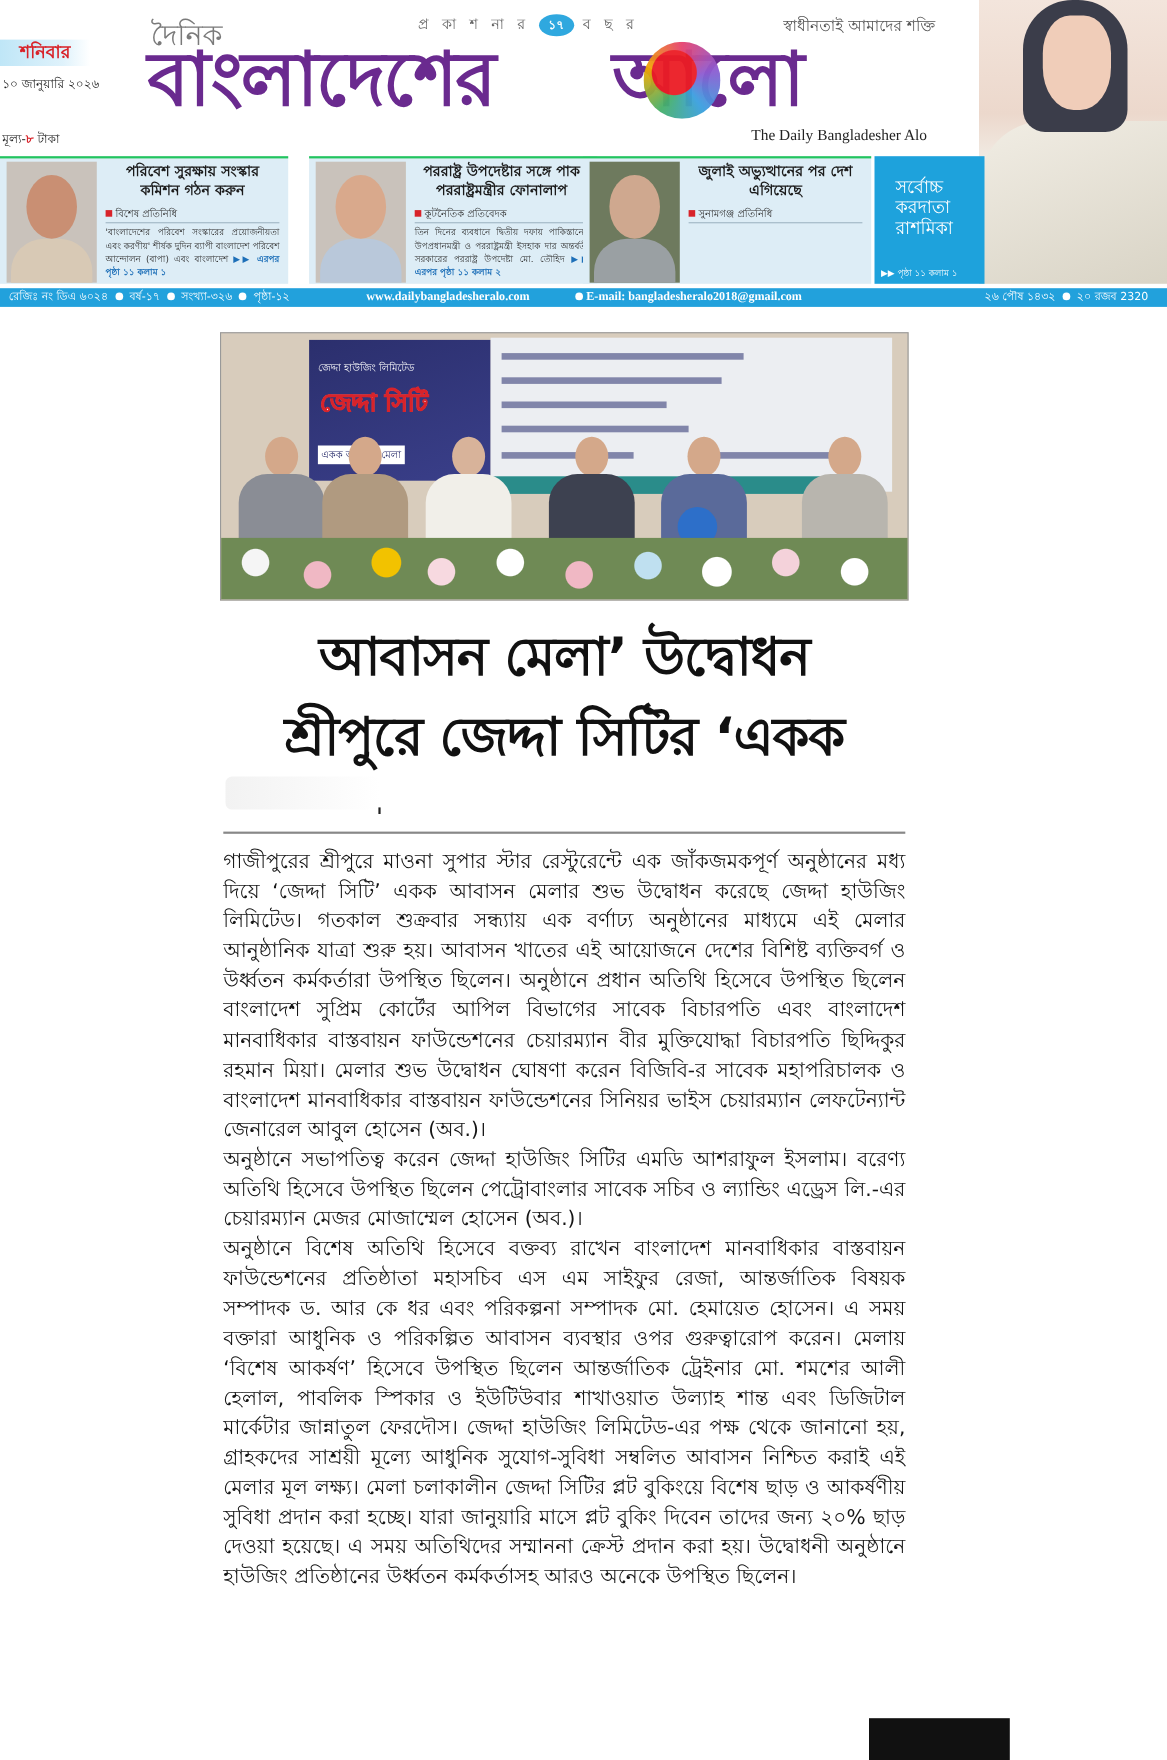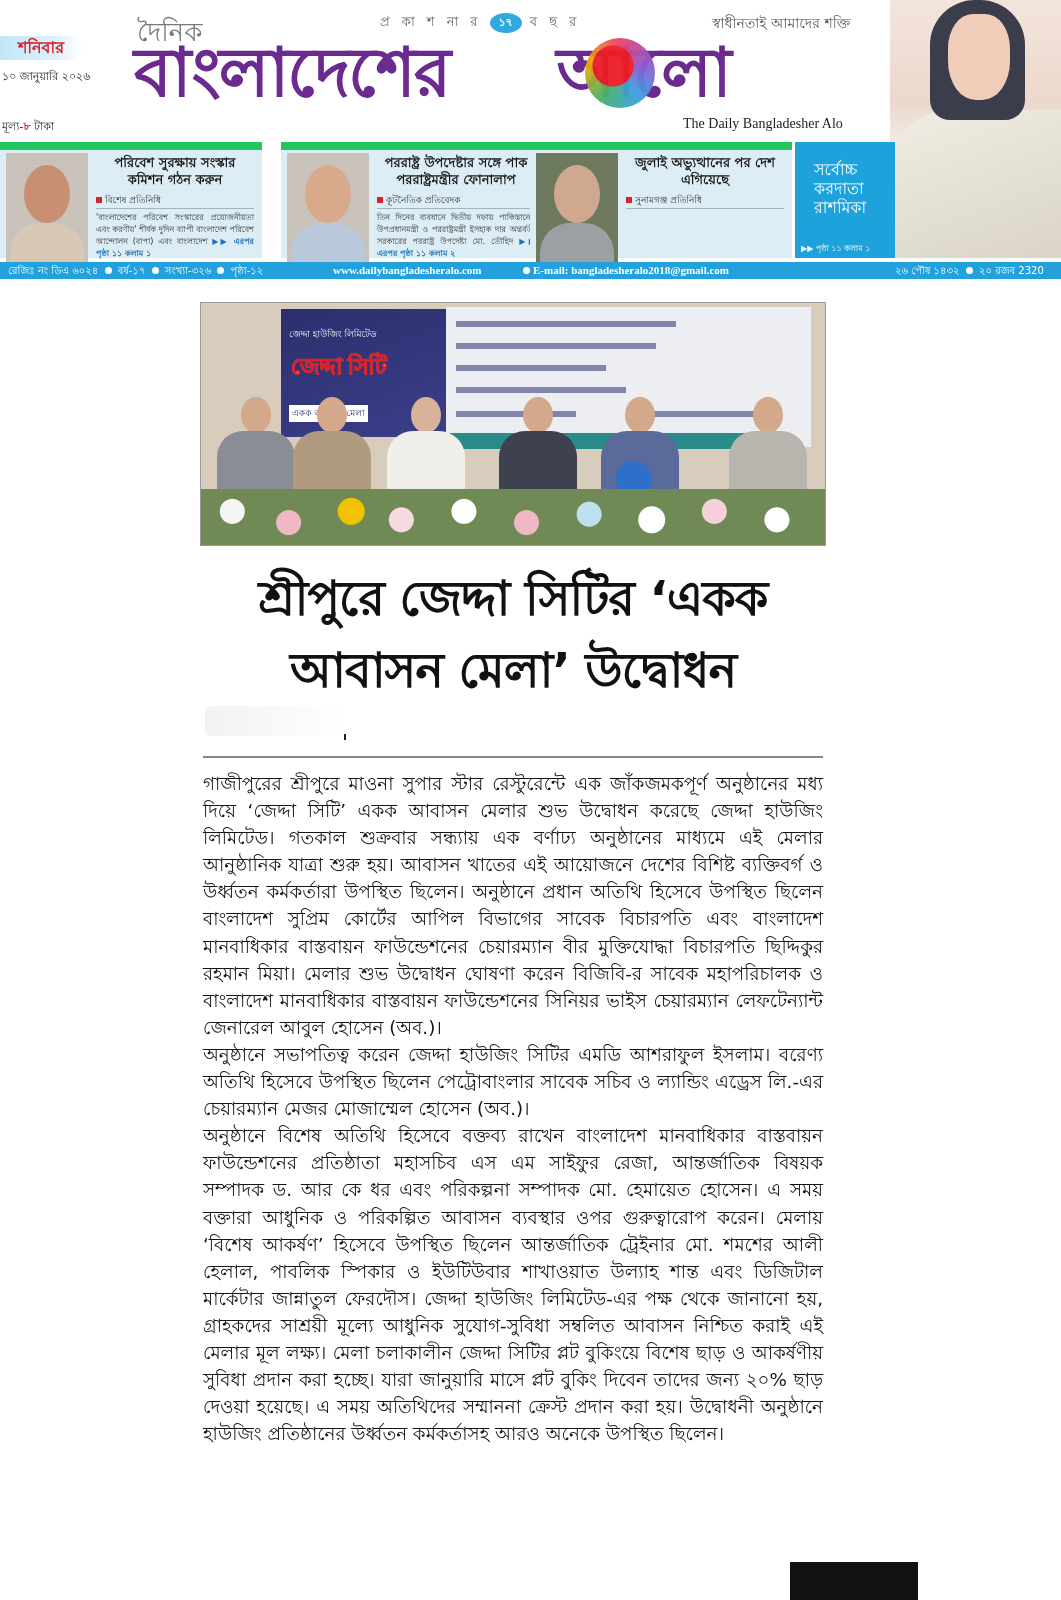--- a/index.html
+++ b/index.html
@@ -27,21 +27,21 @@
     opacity: .95; }
   .logo-en { position: absolute; left: 683px; top: 116px; font-size: 14px; color: #222; font-family: "Liberation Serif", serif; }
   .cover-photo { position: absolute; left: 890px; top: 0; width: 171px; height: 258px;
     background: linear-gradient(180deg, #f3e5dc 0%, #ecd8cc 40%, #f2efe9 60%, #e6e2d8 100%); overflow: hidden; }
   .cover-photo .hair { position: absolute; left: 40px; top: 0; width: 95px; height: 120px; border-radius: 45px 45px 20px 20px; background: #3b3d4a; }
   .cover-photo .face { position: absolute; left: 58px; top: 14px; width: 62px; height: 86px; border-radius: 40% 40% 45% 45%; background: #f0cdb9; }
   .cover-photo .saree { position: absolute; left: 0; top: 110px; width: 171px; height: 148px; background: linear-gradient(160deg, #f1ede4, #d9d4c6); border-radius: 60px 0 0 0; }
 
   
   .teasers { position: absolute; left: 0; top: 140px; width: 1061px; height: 120px; }
-  .teaser { position: absolute; top: 2px; height: 116px; background: #ddedf6; border-top: 8px solid #22c55e; }
+  .teaser { position: absolute; top: 2px; height: 116px; background: #ddedf6; border-top: 2px solid #22c55e; }
   .teaser .t-photo { position: absolute; left: 6px; top: 3px; width: 82px; height: 110px; background: #c9c2bb; overflow: hidden; }
   .teaser .t-photo .ph-head { position: absolute; left: 18px; top: 12px; width: 46px; height: 58px; border-radius: 50%; background: #d9a98c; }
   .teaser .t-photo .ph-body { position: absolute; left: 4px; top: 70px; width: 74px; height: 50px; border-radius: 30px 30px 0 0; background: #8fa7c4; }
   .teaser .t-head { position: absolute; left: 96px; top: 4px; width: 158px; font-size: 13px; font-weight: bold; color: #1b1b1b; text-align: center; line-height: 17px; }
   .teaser .t-byline { position: absolute; left: 96px; top: 43px; font-size: 9px; color: #333; }
   .teaser .t-byline .sq { display: inline-block; width: 6px; height: 6px; background: #d8232a; margin-right: 3px; }
   .teaser .t-rule { position: absolute; left: 96px; top: 58px; width: 158px; border-top: 1px solid #9fb5c3; }
   .teaser .t-body { position: absolute; left: 96px; top: 62px; width: 158px; font-size: 8px; line-height: 12px; color: #333; text-align: justify; }
   .teaser .t-body .cont { color: #1d6fb8; font-weight: bold; }
   .t1 { left: 0; width: 262px; }
@@ -53,21 +53,21 @@
 
   
   .infobar { position: absolute; left: 0; top: 262px; width: 1061px; height: 17px; background: #22a1dc; color: #fff; font-size: 10px; line-height: 17px; white-space: nowrap; }
   .infobar span { position: absolute; top: 0; }
   .infobar .site { font-family: "Liberation Serif", serif; font-weight: bold; font-size: 11px; }
   .dot { display: inline-block; width: 7px; height: 7px; border-radius: 50%; background: #fff; margin: 0 3px; vertical-align: 0; }
 
   
   .article-photo { position: absolute; left: 200px; top: 302px; width: 626px; height: 244px; background: #d8ccbc; overflow: hidden; border: 1px solid #999; }
   .article-photo .banner { position: absolute; left: 80px; top: 6px; width: 165px; height: 128px; background: linear-gradient(160deg, #2b2f6d, #3a3f8a); }
-  .article-photo .banner .b-title { position: absolute; left: 10px; top: 40px; font-size: 22px; color: #ffffff; font-weight: bold; font-family: Liberation Serif, serif; -webkit-text-stroke: 1px #d8232a; }
+  .article-photo .banner .b-title { position: absolute; left: 10px; top: 40px; font-size: 22px; color: #ffffff; font-weight: bold; -webkit-text-stroke: 1px #d8232a; }
   .article-photo .banner .b-sub { position: absolute; left: 8px; top: 18px; font-size: 9px; color: #fff; }
   .article-photo .board { position: absolute; left: 245px; top: 4px; width: 365px; height: 140px; background: #eceef2; }
   .article-photo .board .line { position: absolute; left: 10px; height: 6px; background: #3b3f7a; opacity: .6; }
   .article-photo .teal-strip { position: absolute; left: 245px; top: 130px; width: 310px; height: 16px; background: #2a8c8a; }
   .person { position: absolute; bottom: 40px; }
   .person .head { width: 30px; height: 36px; border-radius: 50%; background: #d4a88a; margin: 0 auto; }
   .person .body { width: 78px; height: 74px; border-radius: 26px 26px 0 0; margin-top: -2px; }
   .article-photo .flowers { position: absolute; left: 0; bottom: 0; width: 626px; height: 56px;
     background:
       radial-gradient(circle at 5% 40%, #f5f5f5 0 12px, transparent 13px),
@@ -221,22 +221,22 @@
     </div>
   <div class="person" style="left:528px">
       <div class="head"></div>
       <div class="body" style="background:#b8b5ae"></div>
     </div>
   <div class="balloon"></div>
   <div class="flowers"></div>
 </figure>
 
 <h1 class="headline">
+  <div>আবাসন মেলা’ উদ্বোধন</div>
   <div>শ্রীপুরে জেদ্দা সিটির ‘একক</div>
-  <div>আবাসন মেলা’ উদ্বোধন</div>
 </h1>
 <div class="smudge"></div>
 <div class="smudge-tick"></div>
 <div class="article-rule"></div>
 
 <div class="body-text">
   <p class="last-short">গাজীপুরের শ্রীপুরে মাওনা সুপার স্টার রেস্টুরেন্টে এক জাঁকজমকপূর্ণ অনুষ্ঠানের মধ্য দিয়ে ‘জেদ্দা সিটি’ একক আবাসন মেলার শুভ উদ্বোধন করেছে জেদ্দা হাউজিং লিমিটেড। গতকাল শুক্রবার সন্ধ্যায় এক বর্ণাঢ্য অনুষ্ঠানের মাধ্যমে এই মেলার আনুষ্ঠানিক যাত্রা শুরু হয়। আবাসন খাতের এই আয়োজনে দেশের বিশিষ্ট ব্যক্তিবর্গ ও উর্ধ্বতন কর্মকর্তারা উপস্থিত ছিলেন। অনুষ্ঠানে প্রধান অতিথি হিসেবে উপস্থিত ছিলেন বাংলাদেশ সুপ্রিম কোর্টের আপিল বিভাগের সাবেক বিচারপতি এবং বাংলাদেশ মানবাধিকার বাস্তবায়ন ফাউন্ডেশনের চেয়ারম্যান বীর মুক্তিযোদ্ধা বিচারপতি ছিদ্দিকুর রহমান মিয়া। মেলার শুভ উদ্বোধন ঘোষণা করেন বিজিবি-র সাবেক মহাপরিচালক ও বাংলাদেশ মানবাধিকার বাস্তবায়ন ফাউন্ডেশনের সিনিয়র ভাইস চেয়ারম্যান লেফটেন্যান্ট জেনারেল আবুল হোসেন (অব.)।</p>
   <p class="last-short">অনুষ্ঠানে সভাপতিত্ব করেন জেদ্দা হাউজিং সিটির এমডি আশরাফুল ইসলাম। বরেণ্য অতিথি হিসেবে উপস্থিত ছিলেন পেট্রোবাংলার সাবেক সচিব ও ল্যান্ডিং এড্রেস লি.-এর চেয়ারম্যান মেজর মোজাম্মেল হোসেন (অব.)।</p>
   <p class="last-short">অনুষ্ঠানে বিশেষ অতিথি হিসেবে বক্তব্য রাখেন বাংলাদেশ মানবাধিকার বাস্তবায়ন ফাউন্ডেশনের প্রতিষ্ঠাতা মহাসচিব এস এম সাইফুর রেজা, আন্তর্জাতিক বিষয়ক সম্পাদক ড. আর কে ধর এবং পরিকল্পনা সম্পাদক মো. হেমায়েত হোসেন। এ সময় বক্তারা আধুনিক ও পরিকল্পিত আবাসন ব্যবস্থার ওপর গুরুত্বারোপ করেন। মেলায় ‘বিশেষ আকর্ষণ’ হিসেবে উপস্থিত ছিলেন আন্তর্জাতিক ট্রেইনার মো. শমশের আলী হেলাল, পাবলিক স্পিকার ও ইউটিউবার শাখাওয়াত উল্যাহ শান্ত এবং ডিজিটাল মার্কেটার জান্নাতুল ফেরদৌস। জেদ্দা হাউজিং লিমিটেড-এর পক্ষ থেকে জানানো হয়, গ্রাহকদের সাশ্রয়ী মূল্যে আধুনিক সুযোগ-সুবিধা সম্বলিত আবাসন নিশ্চিত করাই এই মেলার মূল লক্ষ্য। মেলা চলাকালীন জেদ্দা সিটির প্লট বুকিংয়ে বিশেষ ছাড় ও আকর্ষণীয় সুবিধা প্রদান করা হচ্ছে। যারা জানুয়ারি মাসে প্লট বুকিং দিবেন তাদের জন্য ২০% ছাড় দেওয়া হয়েছে। এ সময় অতিথিদের সম্মাননা ক্রেস্ট প্রদান করা হয়। উদ্বোধনী অনুষ্ঠানে হাউজিং প্রতিষ্ঠানের উর্ধ্বতন কর্মকর্তাসহ আরও অনেকে উপস্থিত ছিলেন।</p>
 </div>

